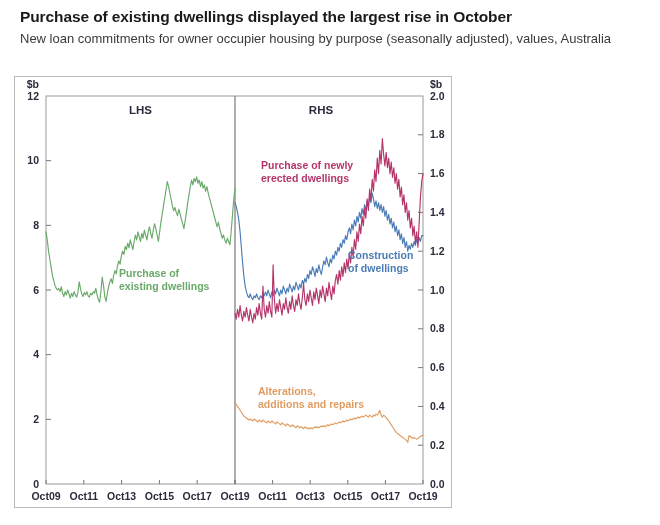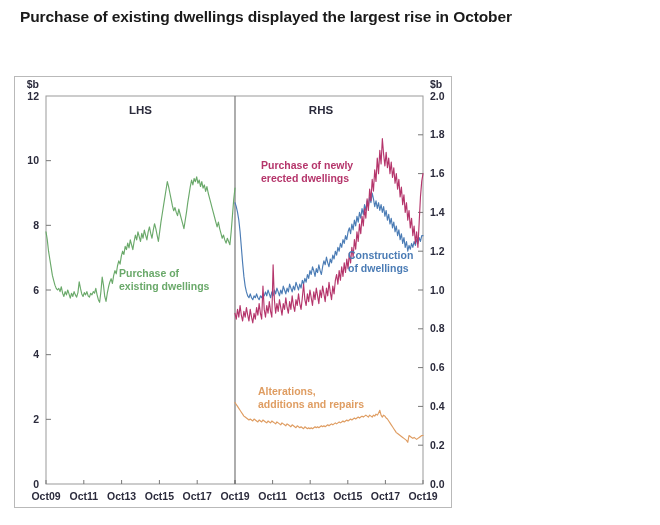--- a/index.html
+++ b/index.html
@@ -91,20 +91,21 @@
     stroke-linejoin: round;
     stroke-linecap: round;
   }
 </style>
 </head>
 <body>
 
 <div id="root">
 
   <div class="title">Purchase of existing dwellings displayed the largest rise in October</div>
+  <div class="subtitle">New loan commitments for owner occupier housing by purpose (seasonally adjusted), values, Australia</div>
 
   <div class="chart-card">
     <svg class="plot-svg" id="chart-svg" width="436" height="430">
         <rect x="31" y="19" width="377" height="388" fill="none" stroke="#999999" stroke-width="1"></rect>
         <line x1="220" y1="19" x2="220" y2="407" stroke="#777777" stroke-width="1.2"></line>
         <text x="24" y="410.6" text-anchor="end" class="tick-label">0</text>
         <line x1="31" y1="342.33333333333337" x2="36" y2="342.33333333333337" stroke="#777777" stroke-width="1"></line>
         <text x="24" y="345.9333333333334" text-anchor="end" class="tick-label">2</text>
         <line x1="31" y1="277.6666666666667" x2="36" y2="277.6666666666667" stroke="#777777" stroke-width="1"></line>
         <text x="24" y="281.2666666666667" text-anchor="end" class="tick-label">4</text>

